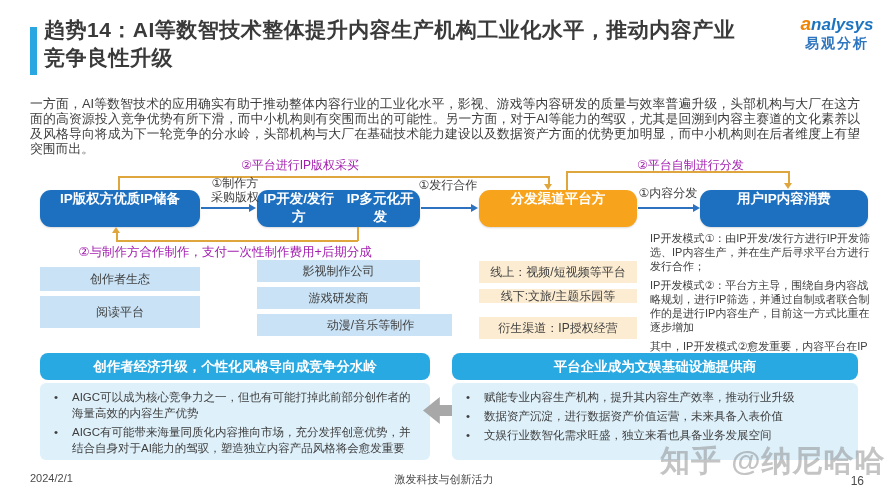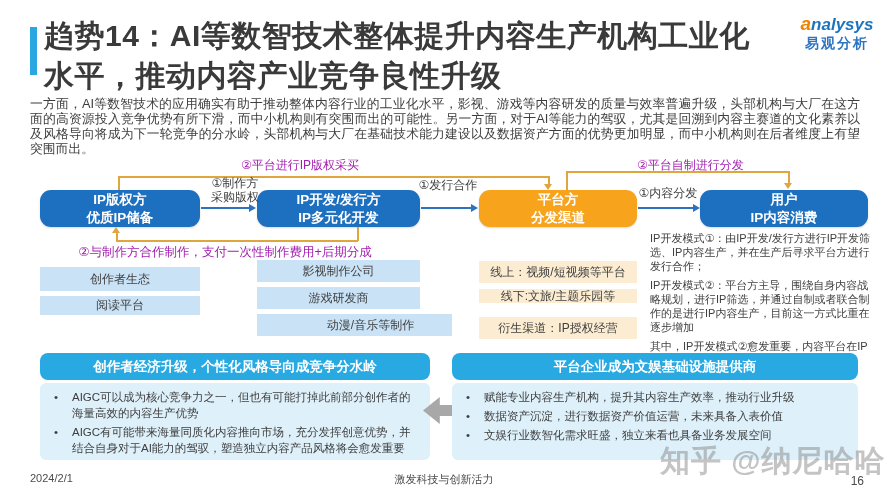--- a/index.html
+++ b/index.html
@@ -1,21 +1,21 @@
 <!DOCTYPE html>
 <html><head>
 <meta charset="utf-8">
 <style>
   html,body{margin:0;padding:0;}
   body{font-family:"Liberation Sans","DejaVu Sans",sans-serif;background:#e9e9e9;}
   .page{position:relative;width:888px;height:500px;background:#ffffff;overflow:hidden;margin:0 auto;}
 
   
   .accent-bar{position:absolute;left:30px;top:27px;width:7px;height:48px;background:#2aa7e0;}
-  .page-title{position:absolute;left:44px;top:16px;width:706px;font-size:30px;font-weight:bold;
+  .page-title{position:absolute;left:44px;top:16px;width:706px;font-size:21px;font-weight:bold;
               color:#3a3a3a;line-height:1.34;letter-spacing:0.5px;}
   .logo{position:absolute;left:790px;top:14px;width:94px;text-align:center;line-height:1.1;}
   .logo-brand{font-style:italic;font-weight:bold;font-size:17px;color:#1c74c0;}
   .logo-brand .init{color:#f08300;font-size:19px;}
   .logo-sub{font-weight:bold;font-size:14px;color:#2e75c0;letter-spacing:2px;margin-top:1px;}
 
   
   .intro{position:absolute;left:30px;top:97px;width:830px;font-size:12.8px;line-height:1.17;
          color:#3d3d3d;text-align:justify;}
 
@@ -25,21 +25,21 @@
   .oline{position:absolute;background:#dfa63e;}
   .o-h{height:1.5px;} .o-v{width:1.5px;}
   .ohead-down{position:absolute;width:0;height:0;border-left:4px solid transparent;
               border-right:4px solid transparent;border-top:6px solid #dfa63e;}
   .ohead-up{position:absolute;width:0;height:0;border-left:4px solid transparent;
             border-right:4px solid transparent;border-bottom:6px solid #dfa63e;}
   .bline{position:absolute;height:2px;background:#2d72bf;}
   .bhead{position:absolute;width:0;height:0;border-top:4.5px solid transparent;
          border-bottom:4.5px solid transparent;border-left:7px solid #2d72bf;}
   .node{position:absolute;top:190px;height:37px;border-radius:11px;color:#fff;font-weight:bold;
-        font-size:13.5px;line-height:1.32;display:flex;flex-direction:column;justify-content:center;
+        font-size:13.5px;line-height:1.32;display:flex;flex-direction:row;justify-content:center;
         text-align:center;box-shadow:0 1px 2px rgba(0,0,0,0.15);}
   .node-blue{background:#1d6fc0;}
   .node-orange{background:#f7a31c;}
   .sub-item{position:absolute;font-size:12px;color:#3f3f3f;text-align:center;display:flex;
             align-items:center;justify-content:center;}
   .sub-blue{background:#c9e2f5;}
   .sub-orange{background:#fcedd2;}
   .notes{position:absolute;left:650px;top:232px;width:227px;font-size:11px;line-height:1.27;color:#3e3e3e;}
   .notes p{margin:0 0 5px 0;}
 
@@ -91,22 +91,22 @@
 
   <div class="node node-blue" style="left:40px;width:160px;">
     <div>IP版权方</div>
     <div>优质IP储备</div>
   </div>
   <div class="node node-blue" style="left:257px;width:163px;">
     <div>IP开发/发行方</div>
     <div>IP多元化开发</div>
   </div>
   <div class="node node-orange" style="left:479px;width:158px;">
+    <div>分发渠道</div>
     <div>平台方</div>
-    <div>分发渠道</div>
   </div>
   <div class="node node-blue" style="left:700px;width:168px;">
     <div>用户</div>
     <div>IP内容消费</div>
   </div>
 
   <div class="edge-label" style="left:203px;top:176px;width:64px;">①制作方
 采购版权</div>
   <div class="bline" style="left:201px;top:207px;width:48px;"></div>
   <div class="bhead" style="left:249px;top:203.5px;"></div>
@@ -119,21 +119,21 @@
   <div class="bline" style="left:638px;top:207px;width:55px;"></div>
   <div class="bhead" style="left:693px;top:203.5px;"></div>
 
   <div class="oline o-v" style="left:357px;top:227px;height:14px;"></div>
   <div class="oline o-h" style="left:116px;top:240px;width:242px;"></div>
   <div class="oline o-v" style="left:116px;top:233px;height:8px;"></div>
   <div class="ohead-up" style="left:112px;top:227px;"></div>
   <div class="lbl" style="left:55px;top:244px;width:340px;font-size:12.5px;">②与制作方合作制作，支付一次性制作费用+后期分成</div>
 
   <div class="sub-item sub-blue" style="left:40px;top:267px;width:160px;height:24px;">创作者生态</div>
-  <div class="sub-item sub-blue" style="left:40px;top:296px;width:160px;height:19px;">阅读平台</div>
+  <div class="sub-item sub-blue" style="left:40px;top:296px;width:160px;height:32px;">阅读平台</div>
 
   <div class="sub-item sub-blue" style="left:257px;top:260px;width:163px;height:22px;">影视制作公司</div>
   <div class="sub-item sub-blue" style="left:257px;top:287px;width:163px;height:22px;">游戏研发商</div>
   <div class="sub-item sub-blue" style="left:257px;top:314px;width:163px;height:22px;padding-left:32px;">动漫/音乐等制作</div>
 
   <div class="sub-item sub-orange" style="left:479px;top:261px;width:158px;height:22px;">线上：视频/短视频等平台</div>
   <div class="sub-item sub-orange" style="left:479px;top:289px;width:158px;height:14px;">线下:文旅/主题乐园等</div>
   <div class="sub-item sub-orange" style="left:479px;top:317px;width:158px;height:22px;">衍生渠道：IP授权经营</div>
 
   <div class="notes">

